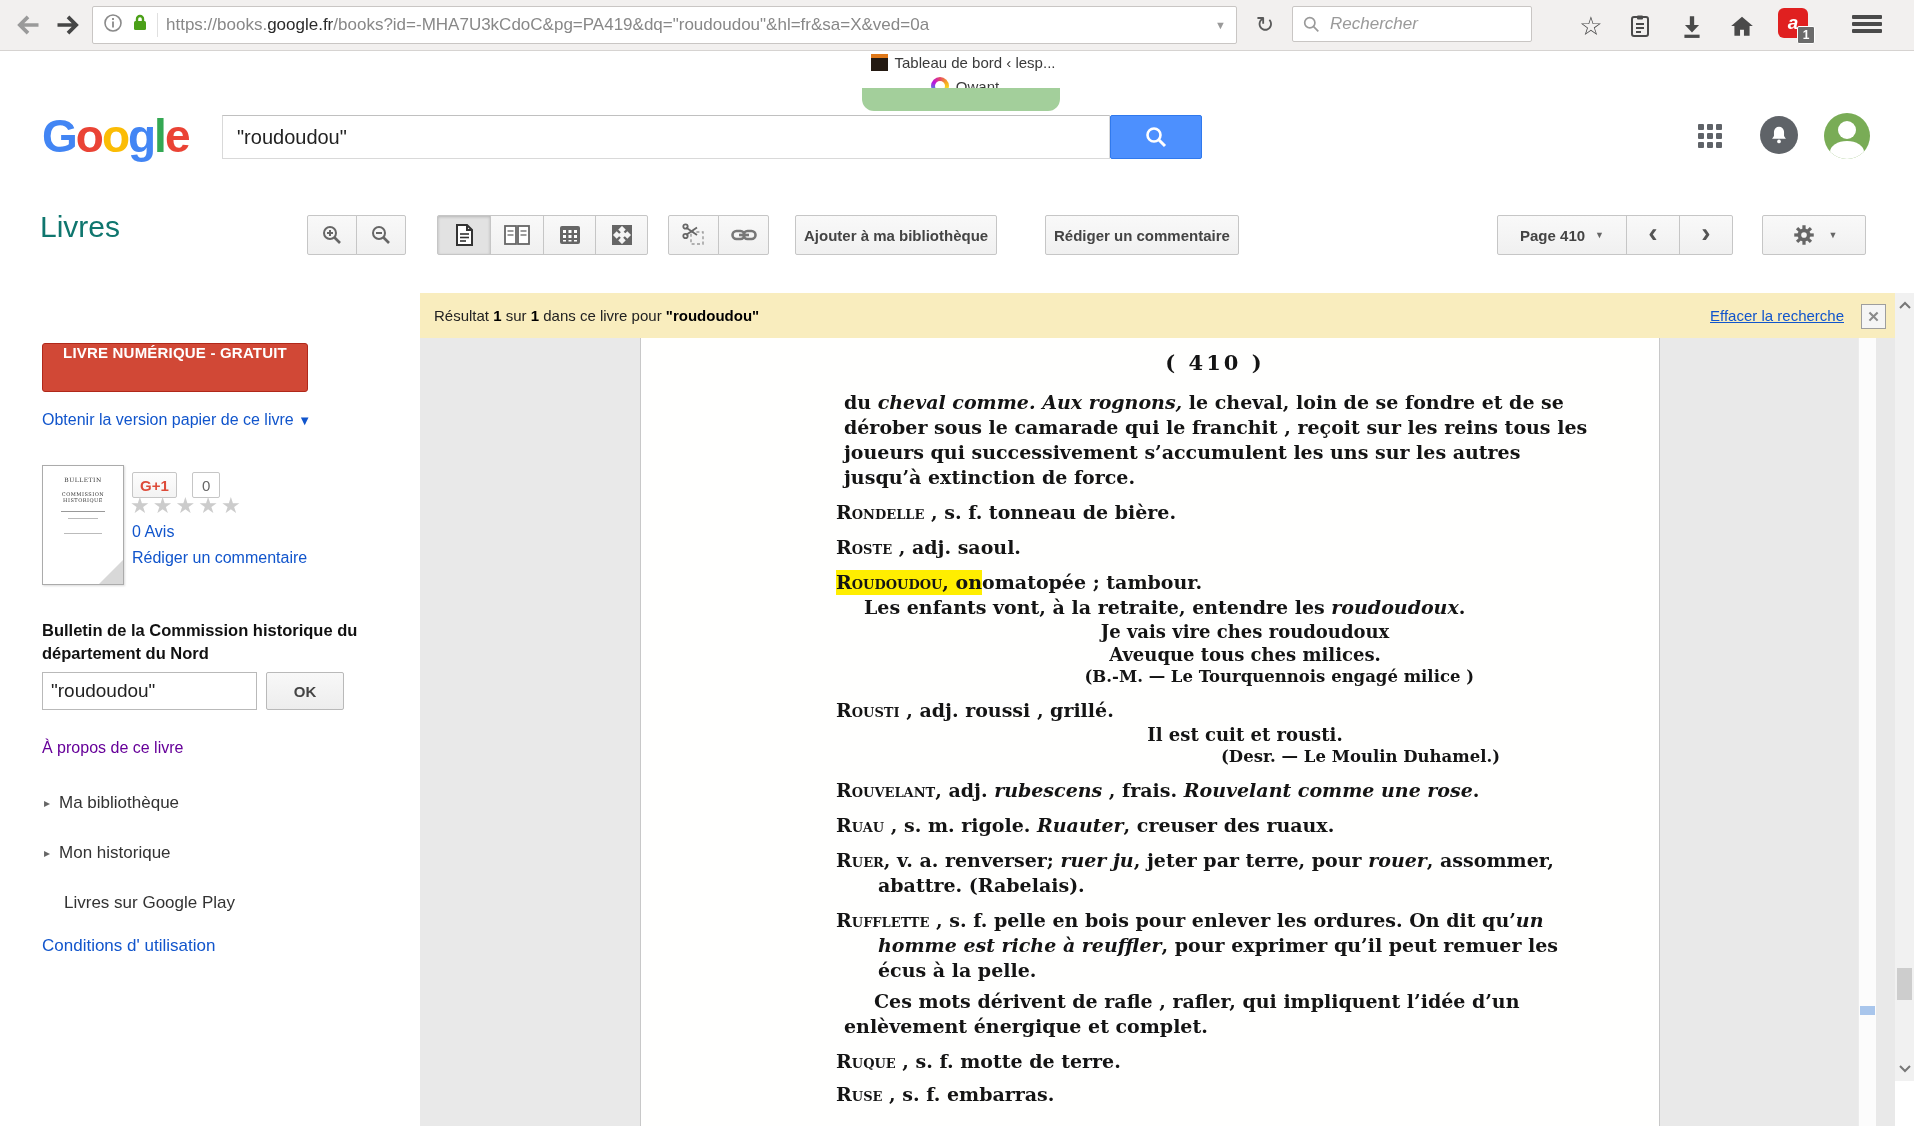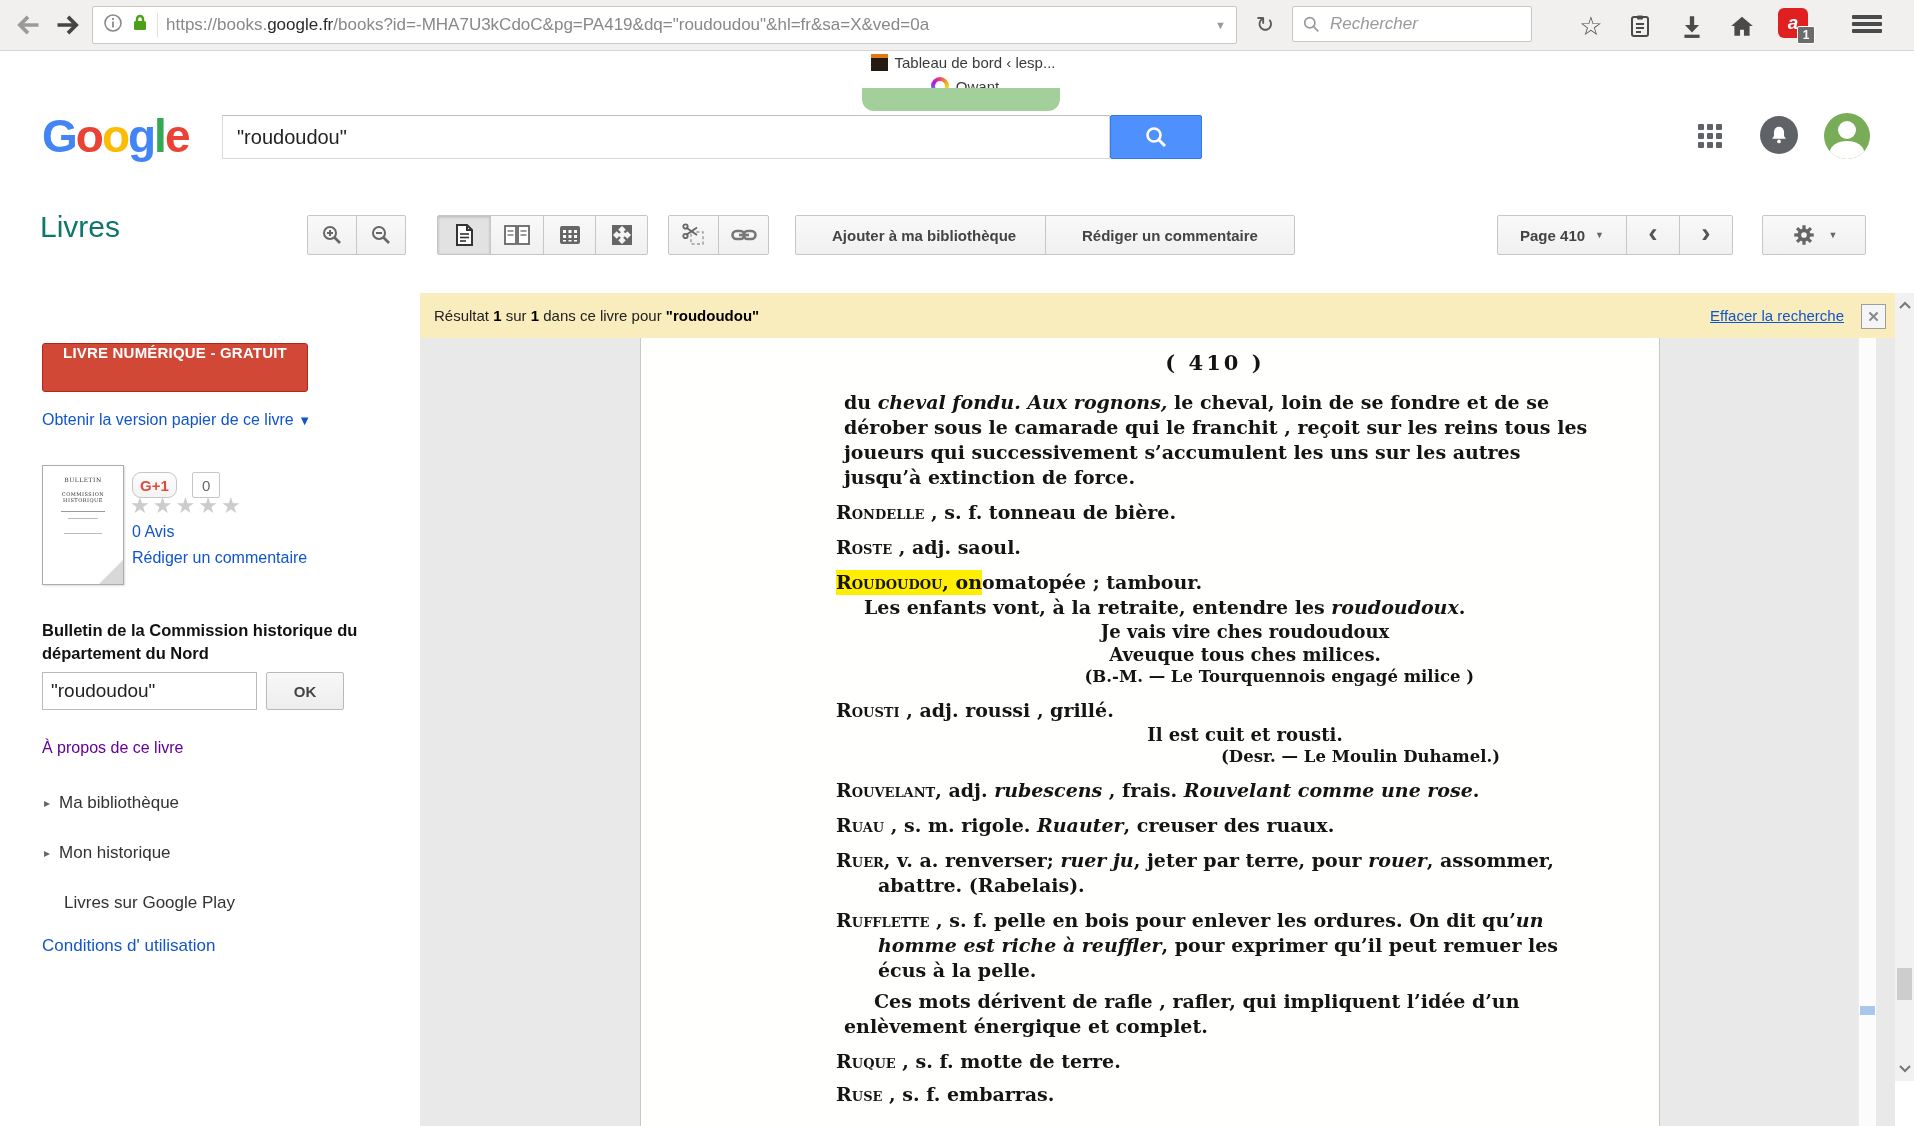--- a/index.html
+++ b/index.html
@@ -50,21 +50,21 @@
   #gbtoolbar{position:absolute;left:0;top:186px;width:1914px;height:107px;background:#fff;}
   #brand{position:absolute;left:40px;top:24px;font-size:30px;color:#0f766e;cursor:pointer;}
   .tgroup{position:absolute;top:29px;display:flex;}
   .tbtn{height:40px;box-sizing:border-box;border:1px solid #c6c6c6;background:linear-gradient(#f9f9f9,#f0f0f0);
         display:flex;align-items:center;justify-content:center;cursor:pointer;font-size:15px;font-weight:bold;color:#444;}
   .tbtn + .tbtn{margin-left:-1px;}
   .tgroup .tbtn:first-child{border-radius:2px 0 0 2px;}
   .tgroup .tbtn:last-child{border-radius:0 2px 2px 0;}
   .tgroup .tbtn.only{border-radius:2px;}
   .tbtn.active{background:#e2e2e2;box-shadow:inset 0 1px 3px rgba(0,0,0,.2);}
-  .tbtn.txt{padding:0 36px;}
+  .tbtn.txt{padding:0 8px;}
   .chev{font-size:28px;color:#555;line-height:20px;margin-top:-4px;}
 
   
   #sidebar{position:absolute;left:0;top:293px;width:420px;height:833px;background:#fff;}
   #rightpane{position:absolute;left:420px;top:293px;width:1494px;height:833px;}
   #banner{position:absolute;left:0;top:0;width:100%;height:45px;background:#f9edbe;display:flex;align-items:center;font-size:15px;color:#222;}
   #banner .msg{margin-left:14px;}
   #banner b{color:#000;}
   #clearlink{position:absolute;right:70px;color:#1155cc;text-decoration:underline;cursor:pointer;}
   #bannerclose{position:absolute;right:28px;top:11px;width:23px;height:23px;background:#f5f5f5;border:1px solid #9e9e9e;display:flex;align-items:center;justify-content:center;color:#8a8a8a;font-size:15px;font-weight:bold;cursor:pointer;}
@@ -89,21 +89,21 @@
   #vthumb{position:absolute;left:2px;top:675px;width:15px;height:32px;background:#cdcdcd;}
   .scrollarrow{position:absolute;left:0;width:19px;height:20px;display:flex;align-items:center;justify-content:center;cursor:pointer;}
 
   
   #ebookbtn{position:absolute;left:42px;top:50px;width:264px;height:47px;background:#d14836;border:1px solid #b0281a;border-radius:3px;color:#fff;font-size:15px;font-weight:bold;display:flex;align-items:flex-start;justify-content:center;cursor:pointer;letter-spacing:.2px;}
   #paperlink{position:absolute;left:42px;top:118px;font-size:16px;color:#1155cc;cursor:pointer;}
   #thumb{position:absolute;left:42px;top:172px;width:80px;height:118px;background:#fff;border:1px solid #ababab;box-shadow:1px 1px 2px rgba(0,0,0,.15);overflow:hidden;}
   #thumb .tl{font-size:6px;text-align:center;color:#333;font-family:"DejaVu Serif",serif;margin-top:10px;letter-spacing:.5px;}
   #thumb .tl2{font-size:5px;margin-top:8px;}
   #thumb .fold{position:absolute;right:-1px;bottom:-1px;width:0;height:0;border-left:26px solid transparent;border-bottom:26px solid #d8d8d8;}
-  #gplusbtn{position:absolute;left:132px;top:179px;height:24px;padding:0 7px;border:1px solid #c6c6c6;border-radius:9px;background:linear-gradient(#fdfdfd,#f3f3f3);color:#dd4b39;font-weight:bold;font-size:15px;display:flex;align-items:center;cursor:pointer;}
+  #gplusbtn{position:absolute;left:132px;top:179px;height:24px;padding:0 7px;border:1px solid #c6c6c6;border-radius:2px;background:linear-gradient(#fdfdfd,#f3f3f3);color:#dd4b39;font-weight:bold;font-size:15px;display:flex;align-items:center;cursor:pointer;}
   #gpluscount{position:absolute;left:192px;top:179px;height:24px;padding:0 9px;border:1px solid #c6c6c6;border-radius:2px;background:#fff;color:#666;font-size:15px;display:flex;align-items:center;}
   #stars{position:absolute;left:130px;top:200px;font-size:22px;color:#ccc;letter-spacing:3px;cursor:pointer;}
   #reviewslink{position:absolute;left:132px;top:230px;font-size:16px;color:#1155cc;cursor:pointer;}
   #writereview{position:absolute;left:132px;top:256px;font-size:16px;color:#1155cc;cursor:pointer;}
   #booktitle{position:absolute;left:42px;top:326px;width:330px;font-size:16.5px;font-weight:bold;color:#111;line-height:23px;}
   #sidesearch{position:absolute;left:42px;top:379px;width:215px;height:38px;box-sizing:border-box;border:1px solid #b9b9b9;}
   #sidesearch input{width:100%;height:100%;border:none;outline:none;font-size:19px;color:#222;padding:0 8px;box-sizing:border-box;font-family:"Liberation Sans",sans-serif;}
   #okbtn{position:absolute;left:266px;top:379px;width:78px;height:38px;box-sizing:border-box;background:linear-gradient(#f8f8f8,#ededed);border:1px solid #b9b9b9;border-radius:2px;font-size:15px;font-weight:bold;color:#444;display:flex;align-items:center;justify-content:center;cursor:pointer;}
   #aboutlink{position:absolute;left:42px;top:446px;font-size:16px;color:#660099;cursor:pointer;}
   .navrow{position:absolute;left:44px;font-size:17px;color:#333;cursor:pointer;display:flex;align-items:center;gap:9px;}
@@ -413,21 +413,21 @@
       <span>Résultat</span> <b>1</b> <span>sur</span> <b>1</b> <span>dans ce livre pour</span> <b>"roudoudou"</b>
     </span>
     <span id="clearlink">Effacer la recherche</span>
     <span id="bannerclose">✕</span>
   </div>
 
   <div id="viewer">
     <div id="scanpage">
       <div id="scanbody">
         <div id="pagenum">( 410 )</div>
-      <div class="bk para"><span>du </span><span class="it">cheval fondu. </span><span class="it">Aux rognons,</span><span> le cheval, loin de se fondre et de se dérober sous le camarade qui le franchit , reçoit sur les reins tous les joueurs qui successivement s’accumulent les uns sur les autres jusqu’à extinction de force.</span></div>
+      <div class="bk para"><span>du </span><span class="it">cheval comme. </span><span class="it">Aux rognons,</span><span> le cheval, loin de se fondre et de se dérober sous le camarade qui le franchit , reçoit sur les reins tous les joueurs qui successivement s’accumulent les uns sur les autres jusqu’à extinction de force.</span></div>
           <div class="bk entry"><span class="sc">Rondelle</span><span> , s. f. tonneau de bière.</span></div>
           <div class="bk entry"><span class="sc">Roste</span><span> , adj. saoul.</span></div>
           <div class="bk entry"><span class="sc hl">Roudoudou</span><span class="hl">, on</span><span>omatopée ; tambour.</span></div>
           <div class="bk sub"><span>Les enfants vont, à la retraite, entendre les </span><span class="it">roudoudoux</span><span>.</span></div>
           <div class="bk verse"><span>Je vais vire ches roudoudoux</span></div>
           <div class="bk verse"><span>Aveuque tous ches milices.</span></div>
           <div class="bk attrib"><span>(B.-M. — Le Tourquennois engagé milice )</span></div>
           <div class="bk entry"><span class="sc">Rousti</span><span> , adj. roussi , grillé.</span></div>
           <div class="bk verse"><span>Il est cuit et rousti.</span></div>
           <div class="bk attrib attrib2"><span>(Desr. — Le Moulin Duhamel.)</span></div>

